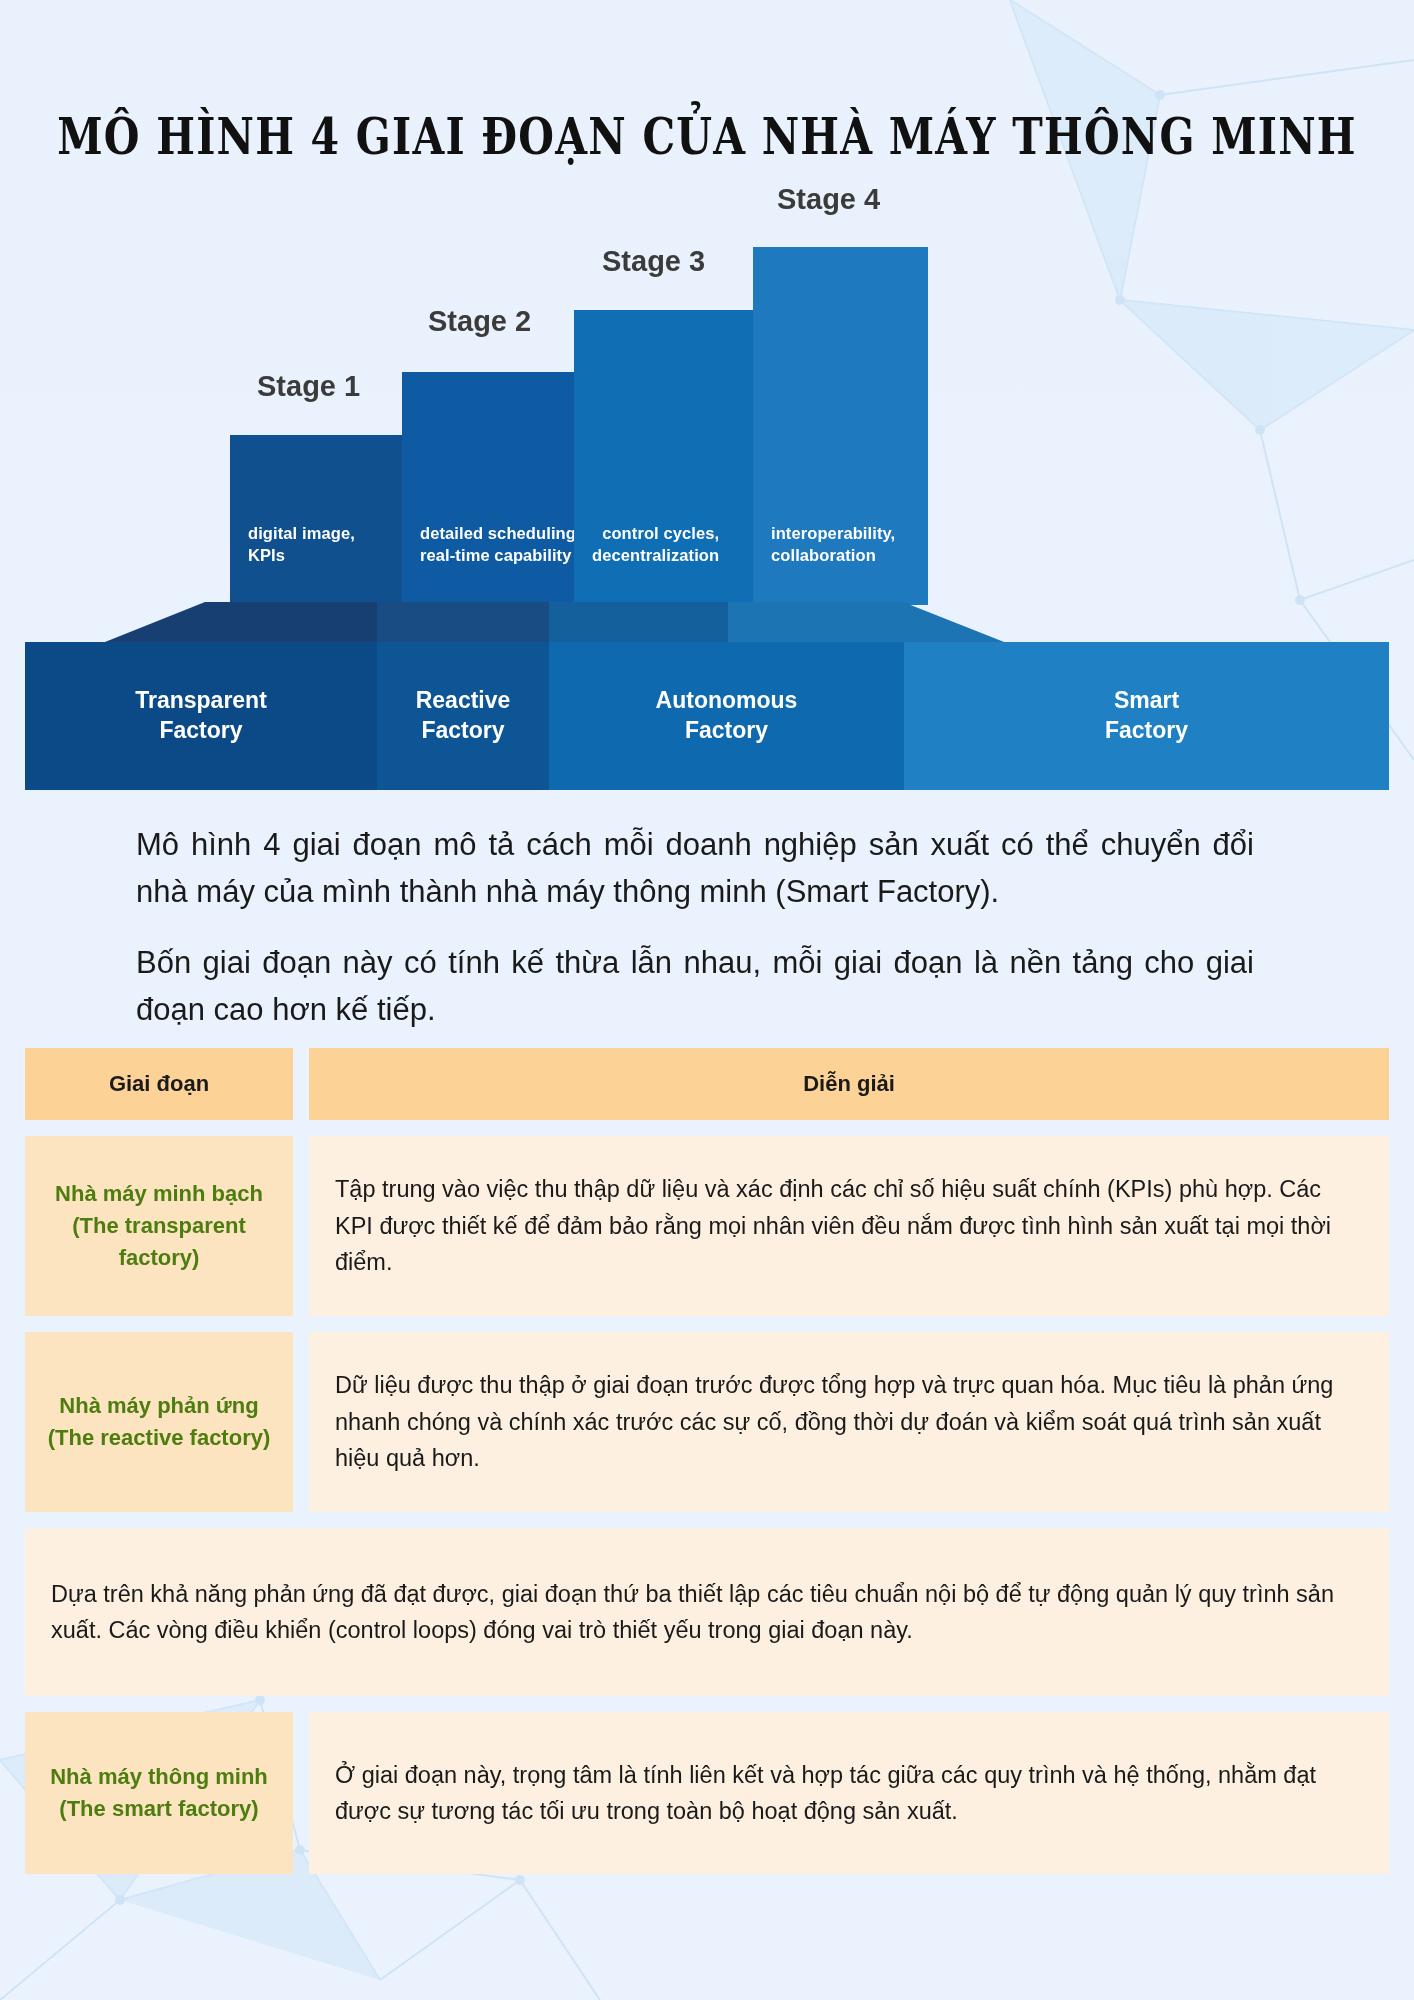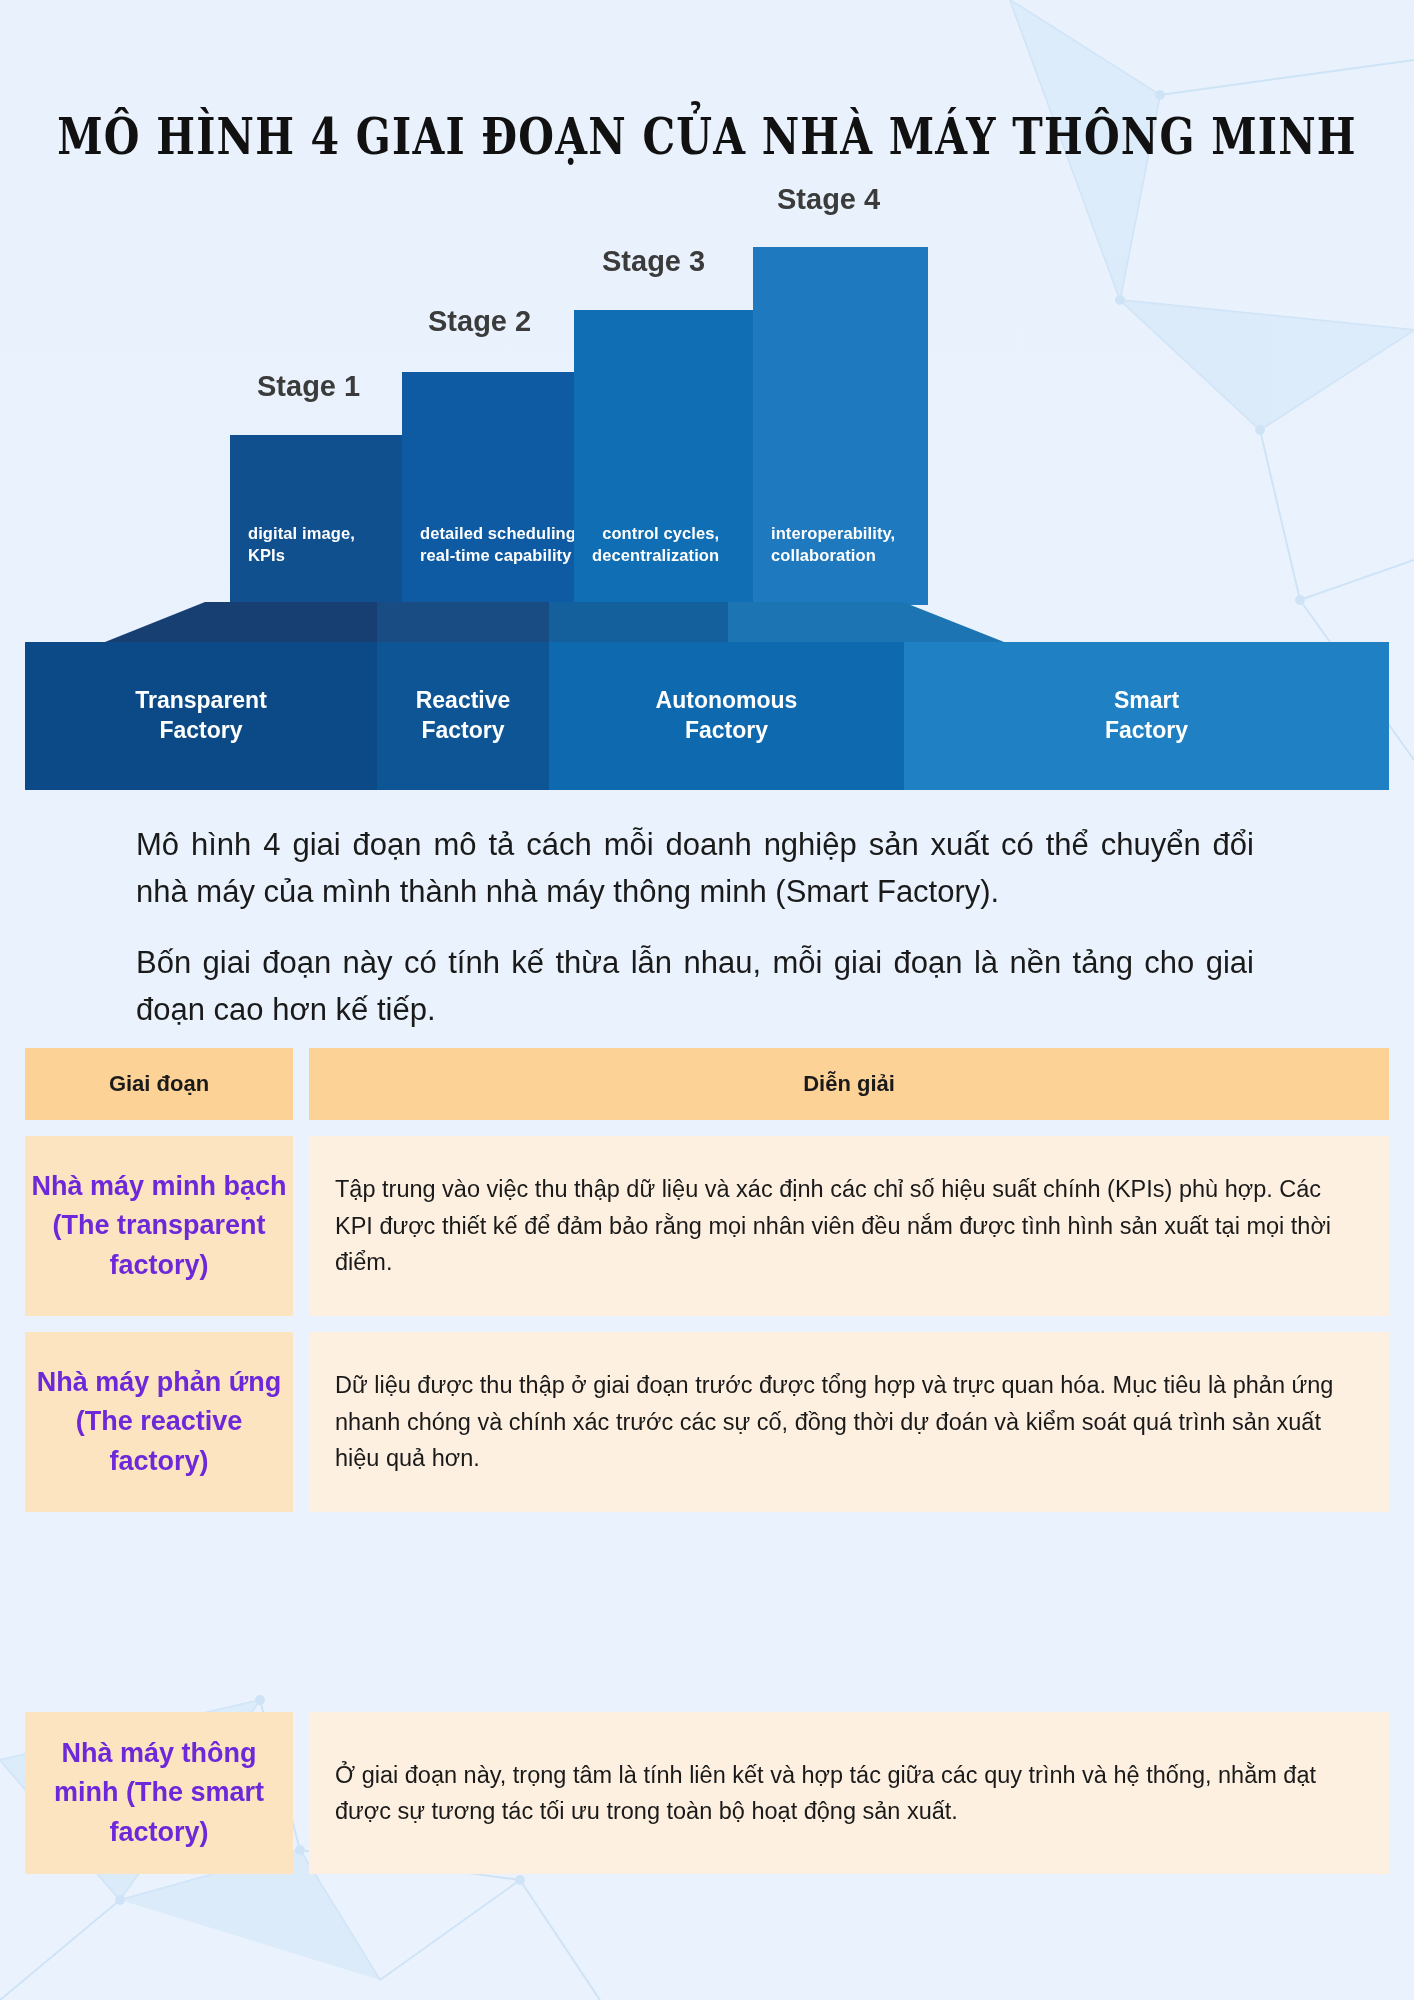--- a/index.html
+++ b/index.html
@@ -126,22 +126,22 @@
   .th-stage { width: 268px; }
   .th-desc  { flex: 1; }
   .td-stage {
     width: 268px;
     background: #fce4c0;
     display: flex;
     align-items: center;
     justify-content: center;
     text-align: center;
     font-weight: 700;
-    font-size: 27px;
-    color: #6d28d9;
+    font-size: 22px;
+    color: #4d7c0f;
     line-height: 1.45;
     white-space: pre-line;
     padding: 8px 6px;
   }
   .td-desc {
     flex: 1;
     background: #fdf0e1;
     display: flex;
     align-items: center;
     font-size: 23.5px;
@@ -251,20 +251,21 @@
       <div class="td-desc">Tập trung vào việc thu thập dữ liệu và xác định các chỉ số hiệu suất chính (KPIs) phù hợp. Các KPI được thiết kế để đảm bảo rằng mọi nhân viên đều nắm được tình hình sản xuất tại mọi thời điểm.</div>
     </div>
 
     <div class="trow r2">
       <div class="td-stage">Nhà máy phản ứng
 (The reactive factory)</div>
       <div class="td-desc">Dữ liệu được thu thập ở giai đoạn trước được tổng hợp và trực quan hóa. Mục tiêu là phản ứng nhanh chóng và chính xác trước các sự cố, đồng thời dự đoán và kiểm soát quá trình sản xuất hiệu quả hơn.</div>
     </div>
 
     <div class="trow r3">
+      <div class="td-desc">Dựa trên khả năng phản ứng đã đạt được, giai đoạn thứ ba thiết lập các tiêu chuẩn nội bộ để tự động quản lý quy trình sản xuất. Các vòng điều khiển (control loops) đóng vai trò thiết yếu trong giai đoạn này.</div>
     </div>
 
     <div class="trow r4">
       <div class="td-stage">Nhà máy thông minh (The smart factory)</div>
       <div class="td-desc">Ở giai đoạn này, trọng tâm là tính liên kết và hợp tác giữa các quy trình và hệ thống, nhằm đạt được sự tương tác tối ưu trong toàn bộ hoạt động sản xuất.</div>
     </div>
   </div>
 
 </div>
 

